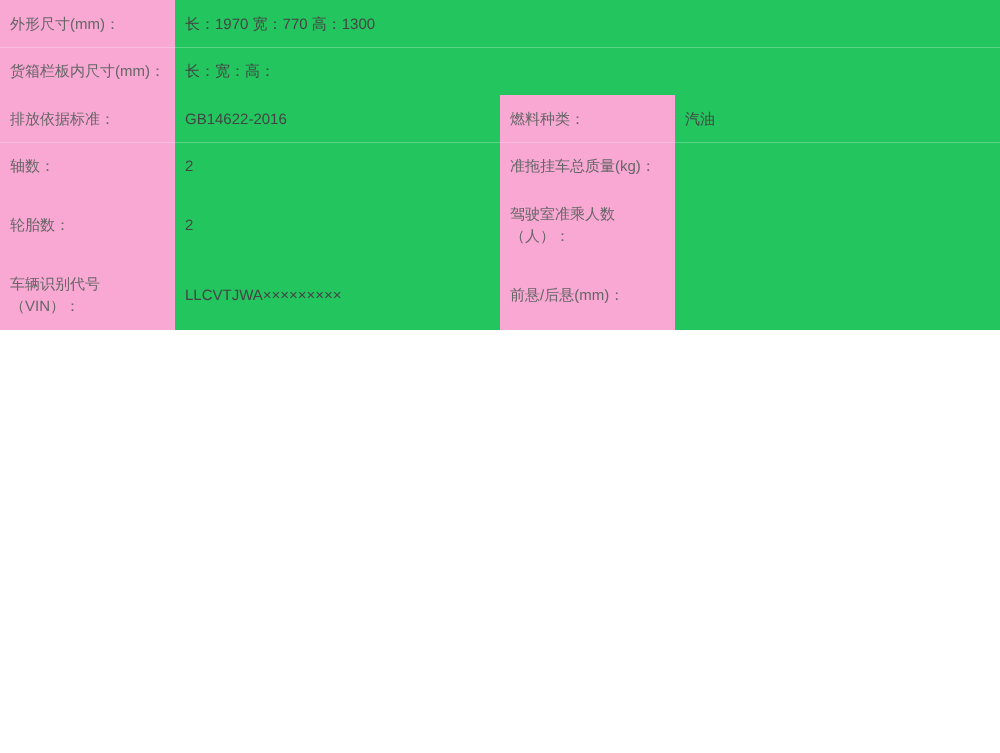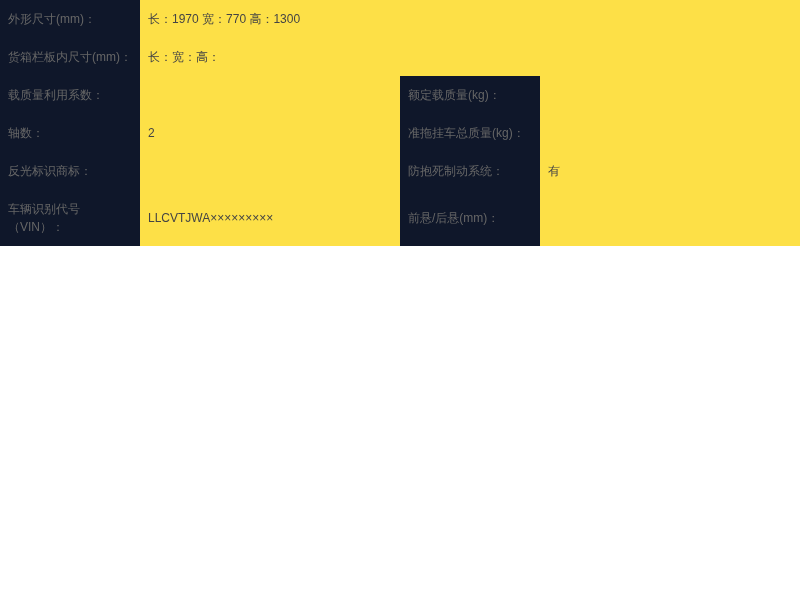--- a/index.html
+++ b/index.html
@@ -1,20 +1,20 @@
 <!DOCTYPE html>
 <html><head>
 <meta charset="utf-8">
 <style>
 *{margin:0;padding:0;box-sizing:border-box}
 body{font-family:"Microsoft YaHei",Arial,sans-serif;font-size:12px;color:#555;background:#fff;width:800px}
 table{width:100%;border-collapse:collapse;table-layout:fixed}
 td{padding:10px 8px;vertical-align:middle;line-height:1.5;word-wrap:break-word}
-.lbl{background:#0f172a;width:140px;color:#666}
-.val{background:#fde047;color:#444}
+.lbl{background:#f9a8d4;width:140px;color:#666}
+.val{background:#22c55e;color:#444}
 .w1{width:140px}
 .w3{width:140px}
 </style>
 </head>
 <body>
 
 <table>
 <colgroup>
       <col class="w1">
       <col>
@@ -24,36 +24,36 @@
 <tbody id="tb">
       <tr>
         <td class="lbl">外形尺寸(mm)：</td>
         <td class="val" colspan="3">长：1970 宽：770 高：1300</td>
       </tr>
       <tr>
         <td class="lbl">货箱栏板内尺寸(mm)：</td>
         <td class="val" colspan="3">长：宽：高：</td>
       </tr>
       <tr>
-        <td class="lbl">载质量利用系数：</td>
-        <td class="val"></td>
-        <td class="lbl">额定载质量(kg)：</td>
-        <td class="val"></td>
+        <td class="lbl">排放依据标准：</td>
+        <td class="val">GB14622-2016</td>
+        <td class="lbl">燃料种类：</td>
+        <td class="val">汽油</td>
       </tr>
       <tr>
         <td class="lbl">轴数：</td>
         <td class="val">2</td>
         <td class="lbl">准拖挂车总质量(kg)：</td>
         <td class="val"></td>
       </tr>
       <tr>
-        <td class="lbl">反光标识商标：</td>
+        <td class="lbl">轮胎数：</td>
+        <td class="val">2</td>
+        <td class="lbl">驾驶室准乘人数（人）：</td>
         <td class="val"></td>
-        <td class="lbl">防抱死制动系统：</td>
-        <td class="val">有</td>
       </tr>
       <tr>
         <td class="lbl">车辆识别代号（VIN）：</td>
         <td class="val">LLCVTJWA×××××××××</td>
         <td class="lbl">前悬/后悬(mm)：</td>
         <td class="val"></td>
       </tr>
     </tbody>
 </table>
 

